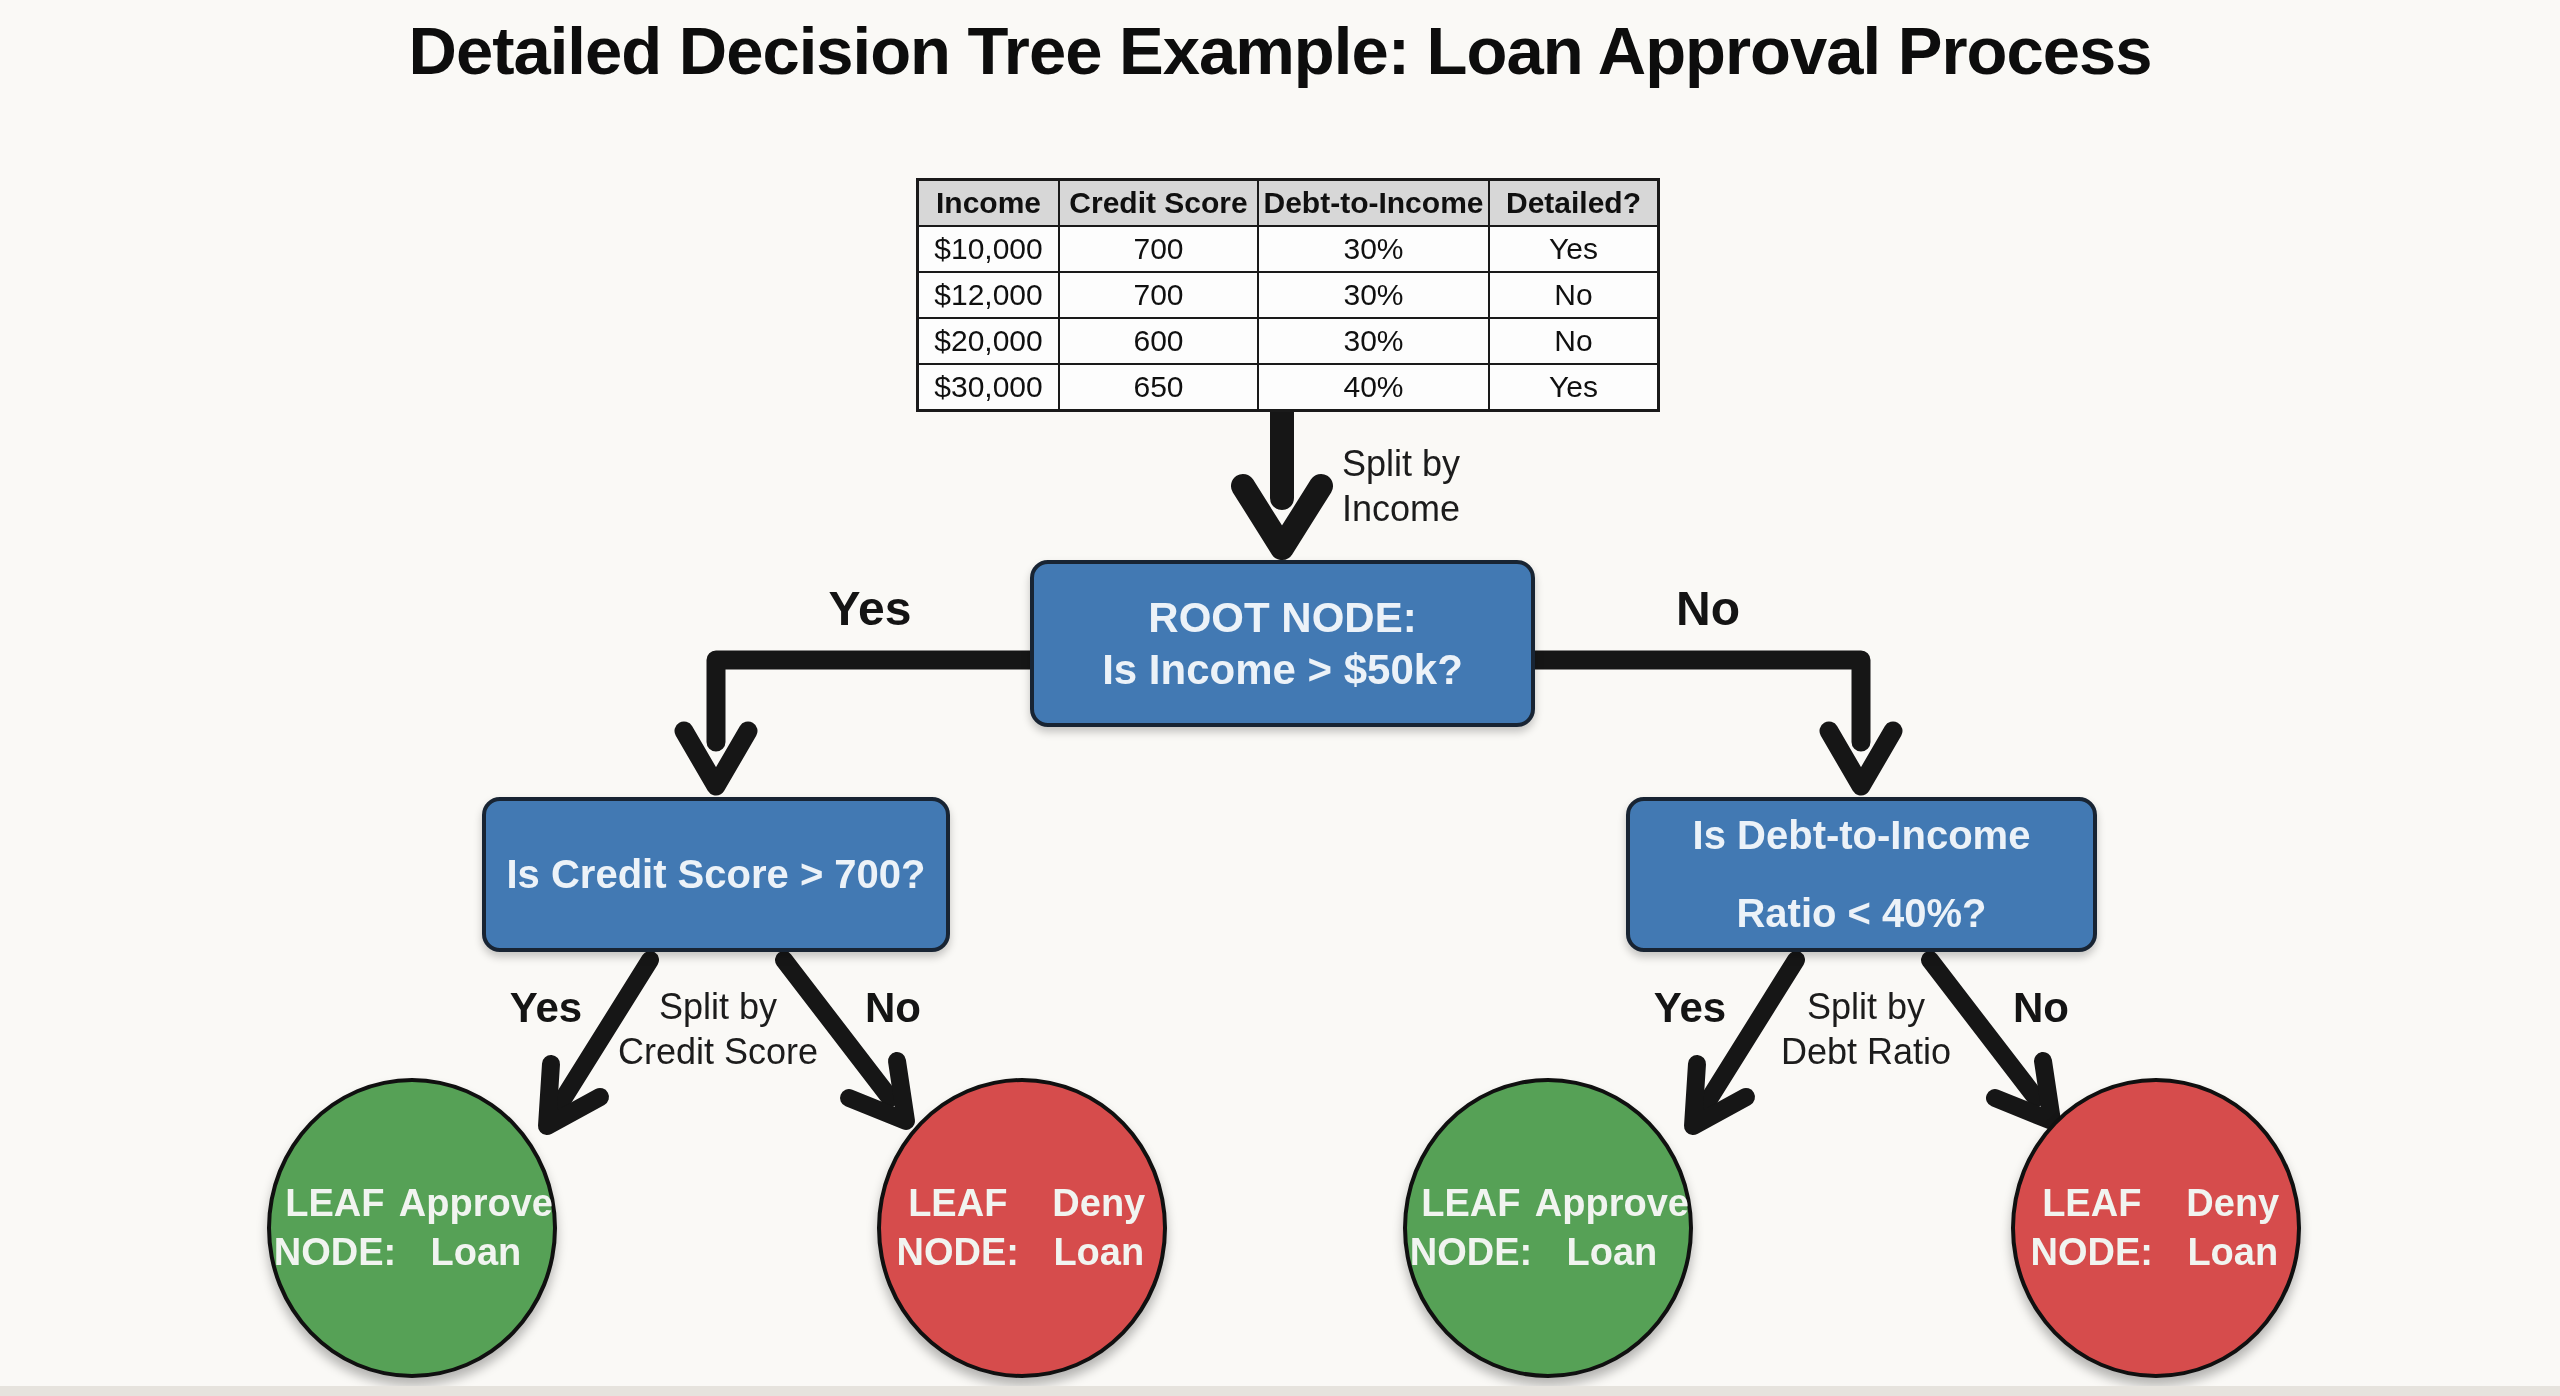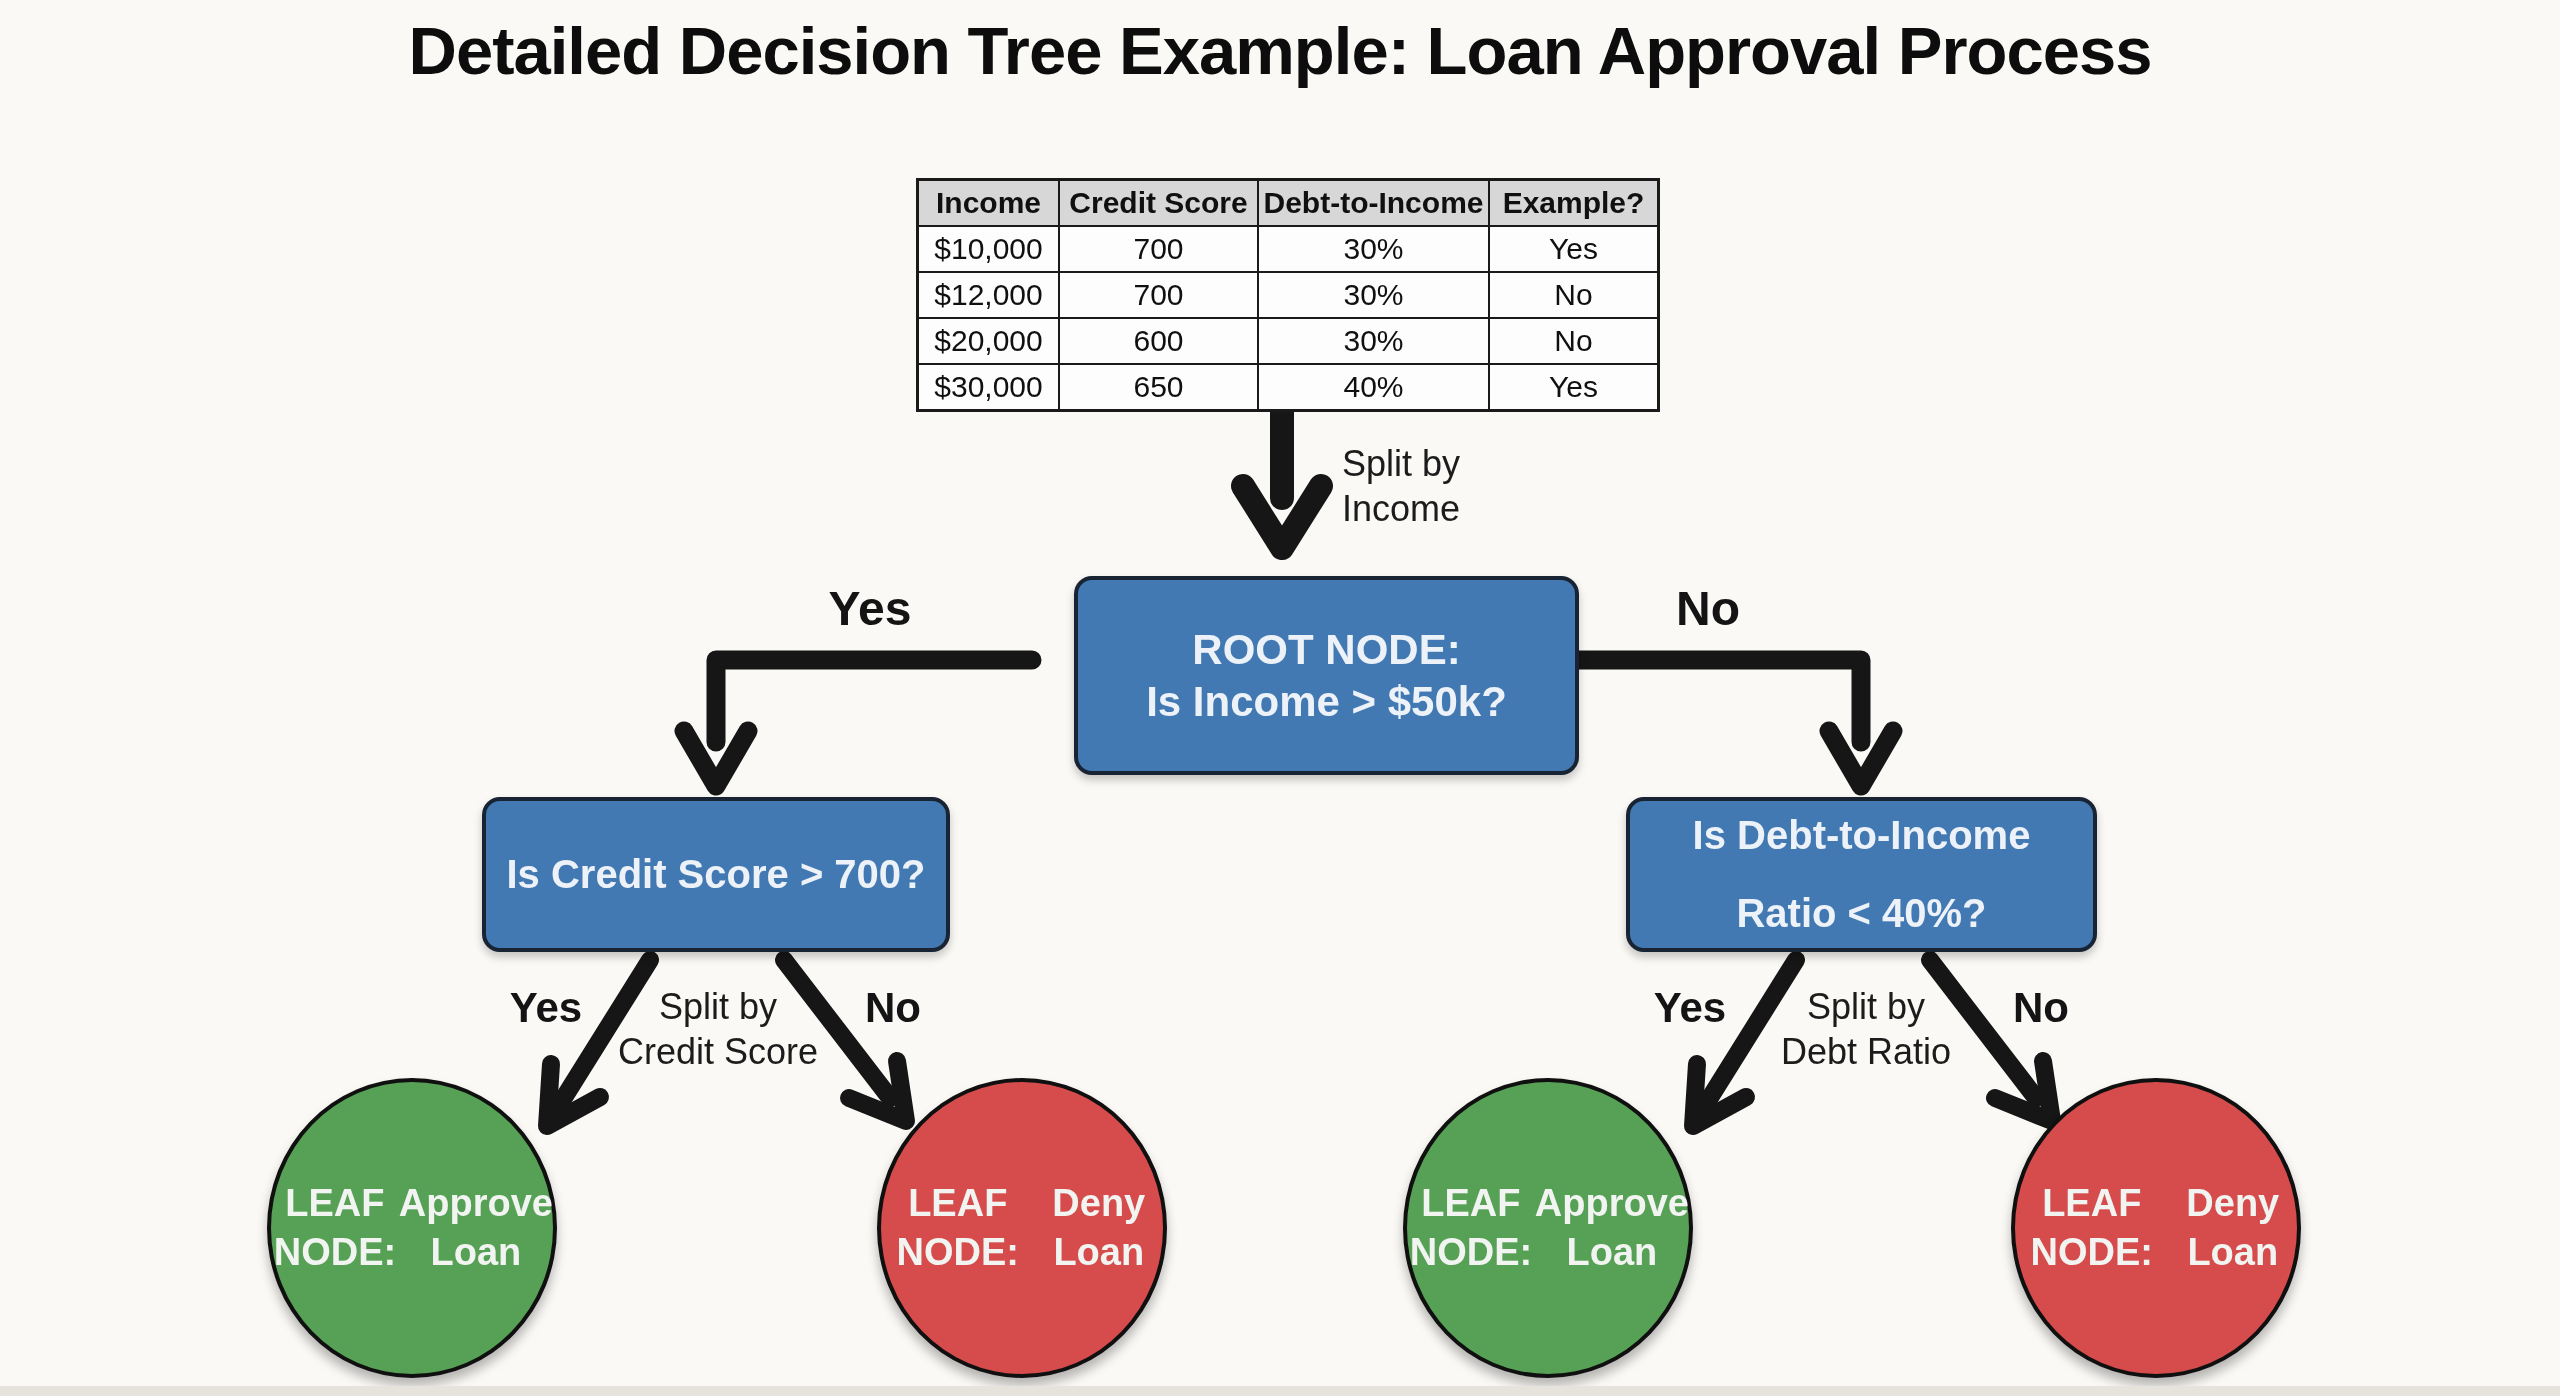--- a/index.html
+++ b/index.html
@@ -24,21 +24,21 @@
   #dataset-table th:nth-child(1),#dataset-table td:nth-child(1){width:139px;}
   #dataset-table th:nth-child(2),#dataset-table td:nth-child(2){width:197px;}
   #dataset-table th:nth-child(3),#dataset-table td:nth-child(3){width:229px;}
   #dataset-table th:nth-child(4),#dataset-table td:nth-child(4){width:167px;}
 
   
   .node{background:#4279b3;border:4px solid #182433;border-radius:18px;
     color:#ecf2f8;display:flex;flex-direction:column;align-items:center;justify-content:center;
     text-align:center;font-weight:700;line-height:1.22;box-sizing:border-box;
     box-shadow:0 5px 9px rgba(0,0,0,.22);}
-  #root-node{left:1074px;top:560px;width:505px;height:199px;font-size:42px;margin-top:16px;}
+  #root-node{left:1030px;top:560px;width:505px;height:167px;font-size:42px;}
   #left-node{left:482px;top:797px;width:468px;height:155px;font-size:40px;}
   #right-node{left:1626px;top:797px;width:471px;height:155px;font-size:40px;gap:29px;}
   .node span{display:block;}
 
   
   .leaf{width:290px;height:300px;border-radius:50%;border:4px solid #101010;
     display:flex;flex-direction:row;align-items:center;justify-content:center;
     text-align:center;color:#f1f4f0;font-size:38px;font-weight:700;line-height:1.3;
     box-sizing:border-box;box-shadow:0 8px 11px rgba(0,0,0,.28);}
   .leaf.approve{background:#56a156;}
@@ -112,21 +112,21 @@
   </svg>
 
   <div class="abs" id="page-title">Detailed Decision Tree Example: Loan Approval Process</div>
 
   <table class="abs" id="dataset-table">
     <thead>
       <tr>
           <th>Income</th>
           <th>Credit Score</th>
           <th>Debt-to-Income</th>
-          <th>Example?</th>
+          <th>Detailed?</th>
         </tr>
     </thead>
     <tbody>
         <tr>
           <td>$10,000</td>
           <td>700</td>
           <td>30%</td>
           <td>Yes</td>
         </tr>
         <tr>

